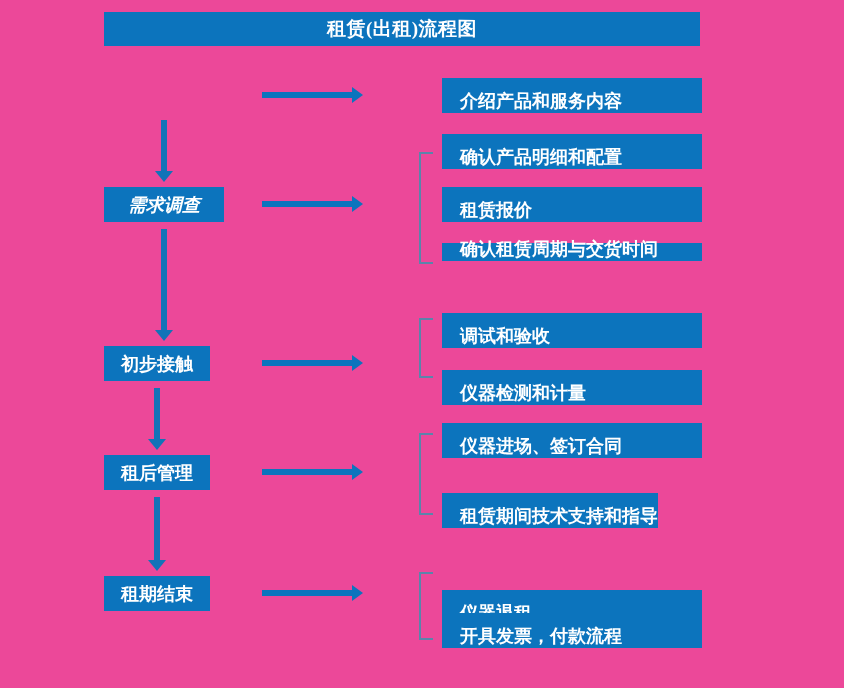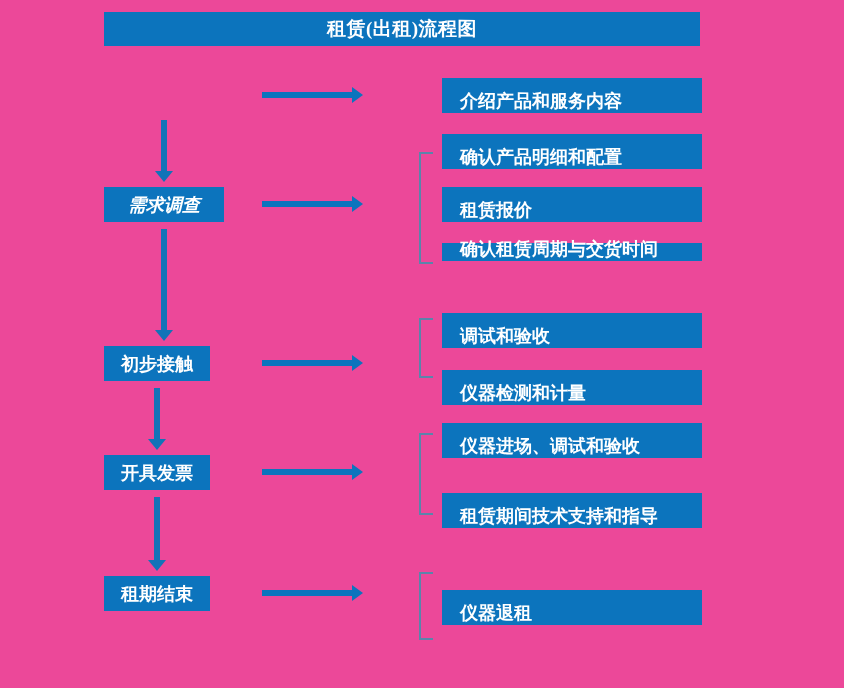--- a/index.html
+++ b/index.html
@@ -131,21 +131,21 @@
 
   <div class="node stage-node" style="left:104px; top:187px; width:120px; height:35px;font-style:italic;">
     <span class="node-text">需求调查</span>
   </div>
 
   <div class="node stage-node" style="left:104px; top:346px; width:106px; height:35px;">
     <span class="node-text">初步接触</span>
   </div>
 
   <div class="node stage-node" style="left:104px; top:455px; width:106px; height:35px;">
-    <span class="node-text">开具发票</span>
+    <span class="node-text">租后管理</span>
   </div>
 
   <div class="node stage-node" style="left:104px; top:576px; width:106px; height:35px;">
     <span class="node-text">租期结束</span>
   </div>
 
   <div class="arrow-v" style="left:155px; top:120px; height:62px;">
     <div class="shaft" style="height:51px;"></div>
     <div class="head" style="top:51px;"></div>
   </div>
@@ -216,25 +216,28 @@
 
   <div class="node task-node" style="left:442px; top:313px; width:260px; height:35px;">
     <span class="node-text">调试和验收</span>
   </div>
 
   <div class="node task-node" style="left:442px; top:370px; width:260px; height:35px;">
     <span class="node-text">仪器检测和计量</span>
   </div>
 
   <div class="node task-node" style="left:442px; top:423px; width:260px; height:35px;">
-    <span class="node-text">仪器进场、调试和验收</span>
-  </div>
-
-  <div class="node task-node" style="left:442px; top:493px; width:260px; height:35px;">
+    <span class="node-text">仪器进场、签订合同</span>
+  </div>
+
+  <div class="node task-node" style="left:442px; top:493px; width:216px; height:35px;">
     <span class="node-text">租赁期间技术支持和指导</span>
   </div>
 
   <div class="node task-node" style="left:442px; top:563px; width:260px; height:35px;margin-top:27px;">
     <span class="node-text">仪器退租</span>
   </div>
 
+  <div class="node task-node" style="left:442px; top:613px; width:260px; height:35px;">
+    <span class="node-text">开具发票，付款流程</span>
+  </div>
 
 </div>
 
 </body></html>

